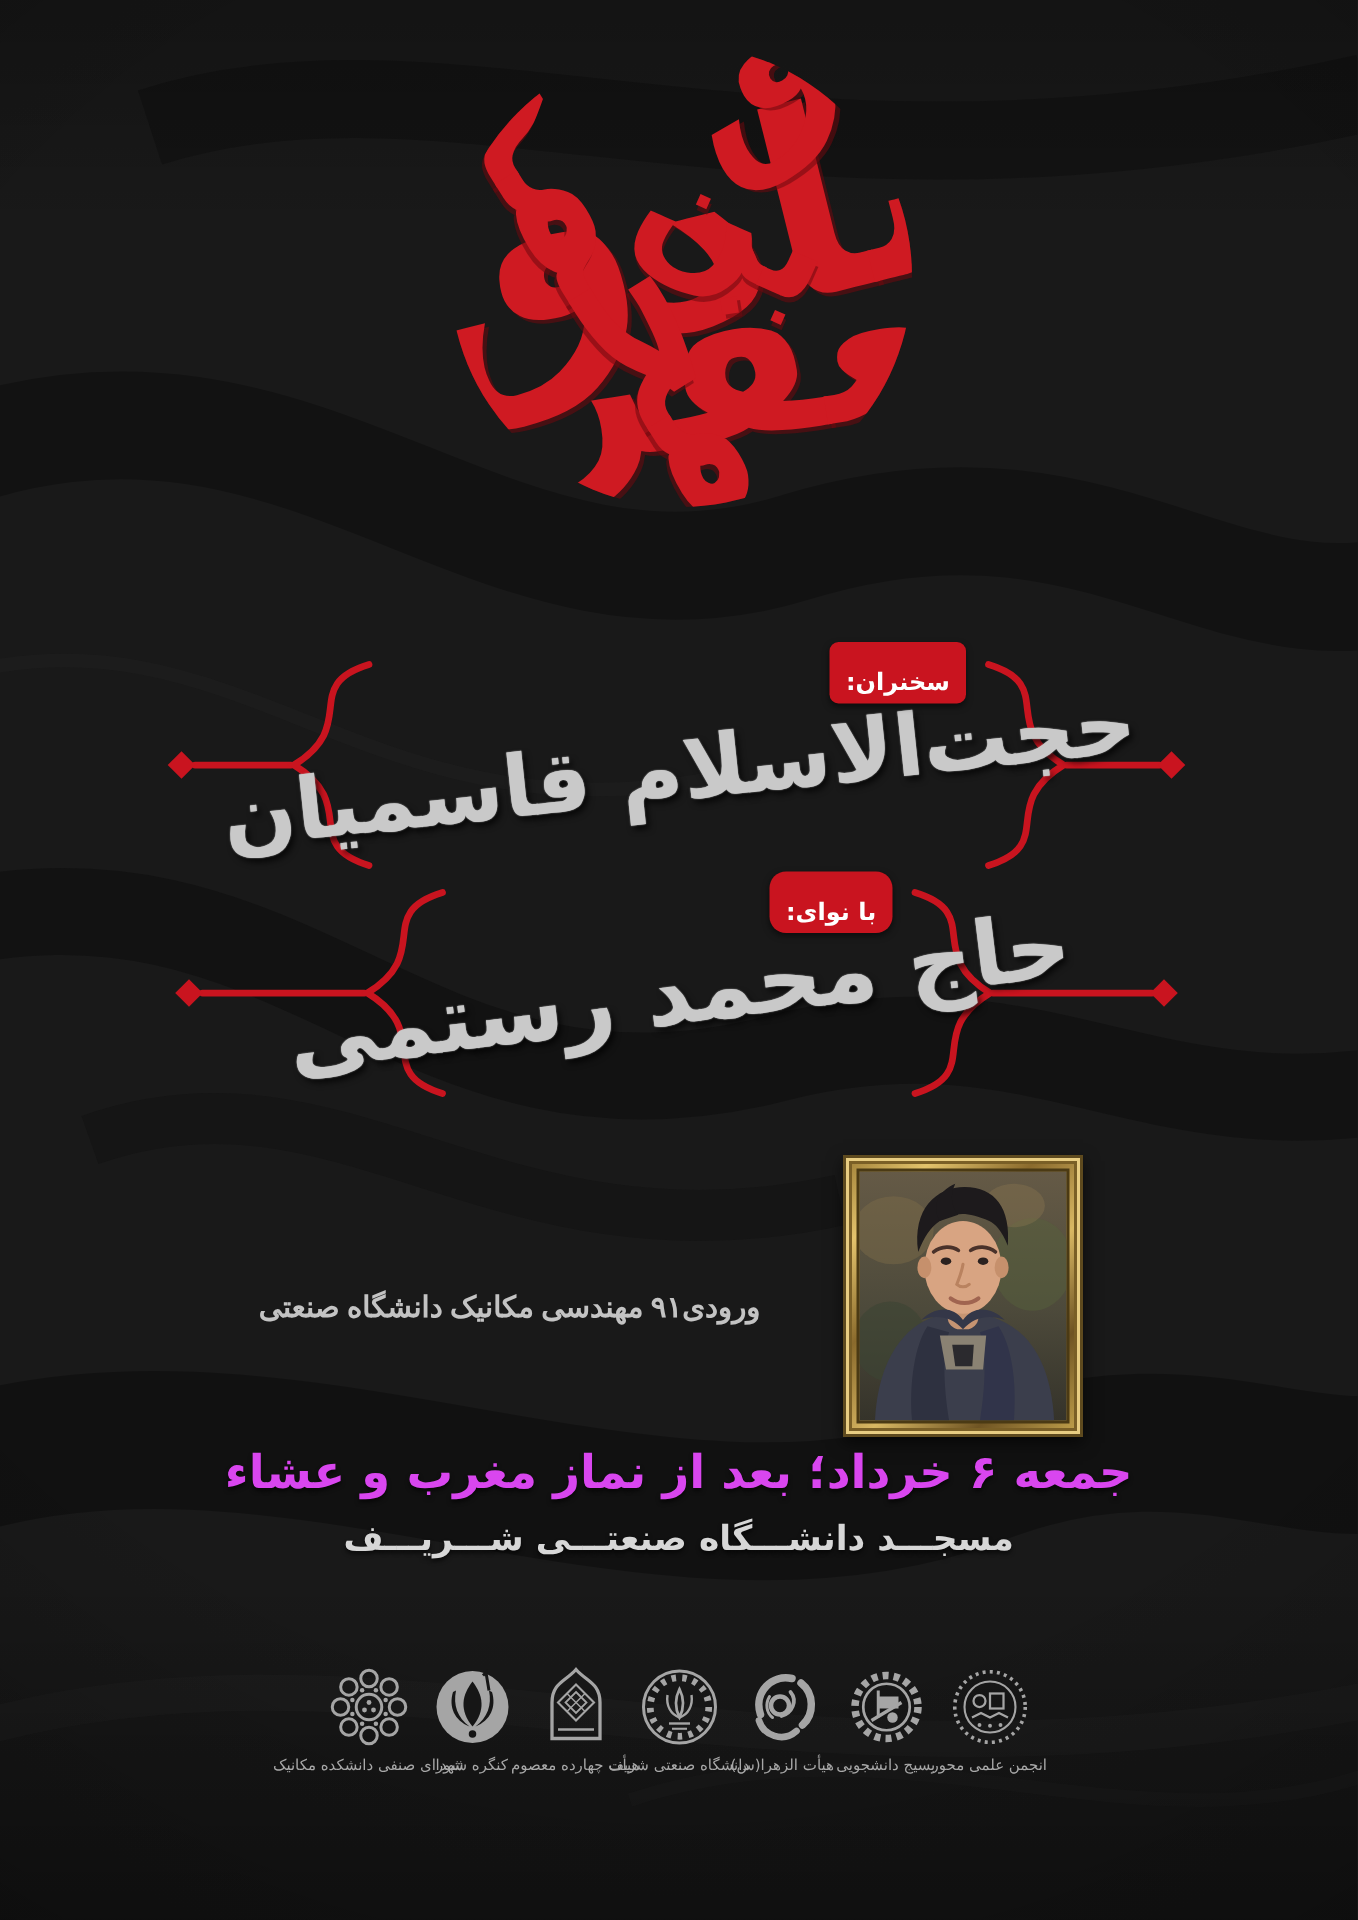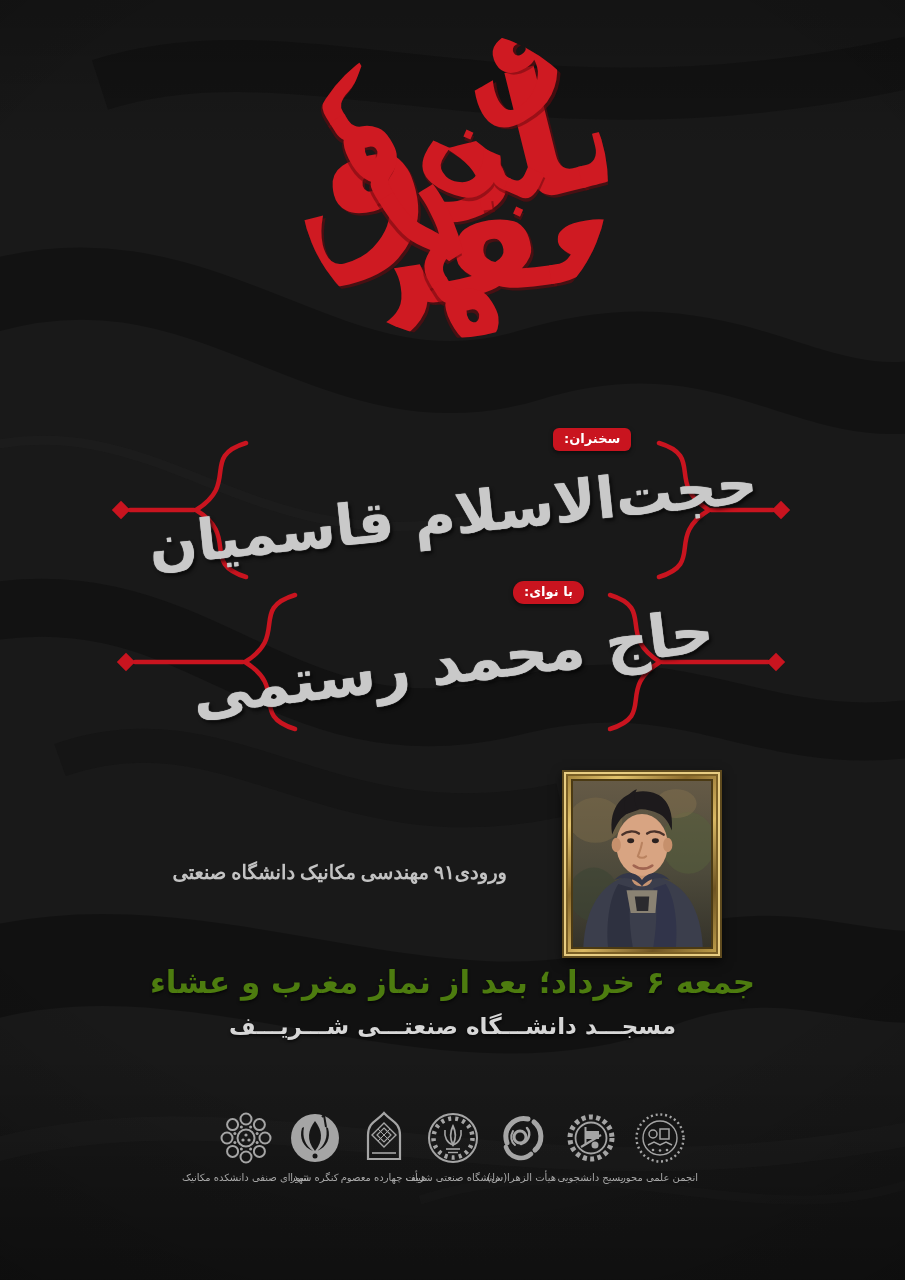--- a/index.html
+++ b/index.html
@@ -33,21 +33,21 @@
   .main-title { left:0; right:0; top:352px; text-align:center; direction:rtl;
     font-size:27px; font-weight:bold; color:#e6e6e6; letter-spacing:-0.5px;
     text-shadow:0 2px 3px rgba(0,0,0,.6); }
 
   
   .frame { left:0; width:905px; height:150px; }
   .frame-1 { top:435px; }
   .frame-2 { top:585px; }
   .frame svg.ornament { position:absolute; inset:0; }
   .frame .badge { position:absolute; top:-7px; background:#c9141f; color:#fff;
-    font-size:13px; font-weight:bold; direction:rtl; padding:3px 11px 5px;
+    font-size:16px; font-weight:bold; direction:rtl; padding:17px 11px 5px;
     border-radius:6px; box-shadow:0 2px 4px rgba(0,0,0,.5); }
   .frame-1 .badge { left:553px; }
   .frame-2 .badge { left:513px; top:-4px;border-radius:11px; }
   .frame .cname { position:absolute; left:0; right:0; top:0; bottom:0;
     display:flex; align-items:center; justify-content:center; direction:rtl;
     color:#c9c9c9; font-weight:bold; text-shadow:0 0 1px #c9c9c9, 2px 3px 4px rgba(0,0,0,.7); }
   .frame-1 .cname { font-size:57px; transform:rotate(-6deg); padding-top:8px; }
   .frame-2 .cname { font-size:60px; transform:rotate(-7deg); padding-top:4px; }
 
   
@@ -58,21 +58,21 @@
     font-size:19.5px; font-weight:bold; color:#c3c3c3; line-height:1.78; white-space:nowrap;font-family:Liberation Serif, serif; }
 
   .photo-frame { left:562px; top:770px; width:160px; height:188px; padding:11px;
     background:linear-gradient(135deg,#9a7a33 0%, #e3c36c 18%, #8a6a2c 38%, #d9b863 58%, #6f5423 78%, #c9a84f 100%);
     box-shadow: inset 0 0 0 2px #5e4a1e, inset 0 0 0 4px #ecd astray; }
   .photo-frame { box-shadow: inset 0 0 0 2px #5e4a1e, inset 0 0 0 4px #e8cd82, inset 0 0 0 6px #7a5f26, 0 4px 10px rgba(0,0,0,.6); }
   .photo-frame .photo { width:100%; height:100%; outline:2px solid #4b3a14; background:#5a5244; }
 
   
   .schedule-1 { left:0; right:0; top:964px; text-align:center; direction:rtl;
-    font-size:31px; font-weight:bold; color:#4d7c0f; text-shadow:0 2px 3px rgba(0,0,0,.6); }
+    font-size:31px; font-weight:bold; color:#d946ef; text-shadow:0 2px 3px rgba(0,0,0,.6); }
   .schedule-2 { left:0; right:0; top:1013px; text-align:center; direction:rtl;
     font-size:23px; font-weight:bold; color:#d7d7d7; text-shadow:0 2px 3px rgba(0,0,0,.6); }
 
   
   .logos { left:0; right:0; top:1109px; display:flex; direction:ltr;
     justify-content:center; align-items:flex-start; gap:11px; }
   .logo-cell { width:58px; position:relative; flex:0 0 auto; }
   .logo-cell svg { display:block; width:58px; height:58px; opacity:.88; }
   .logo-label { position:absolute; top:63px; left:50%; transform:translateX(-50%);
     font-size:10px; color:#a8a8a8; white-space:nowrap; direction:rtl; }

